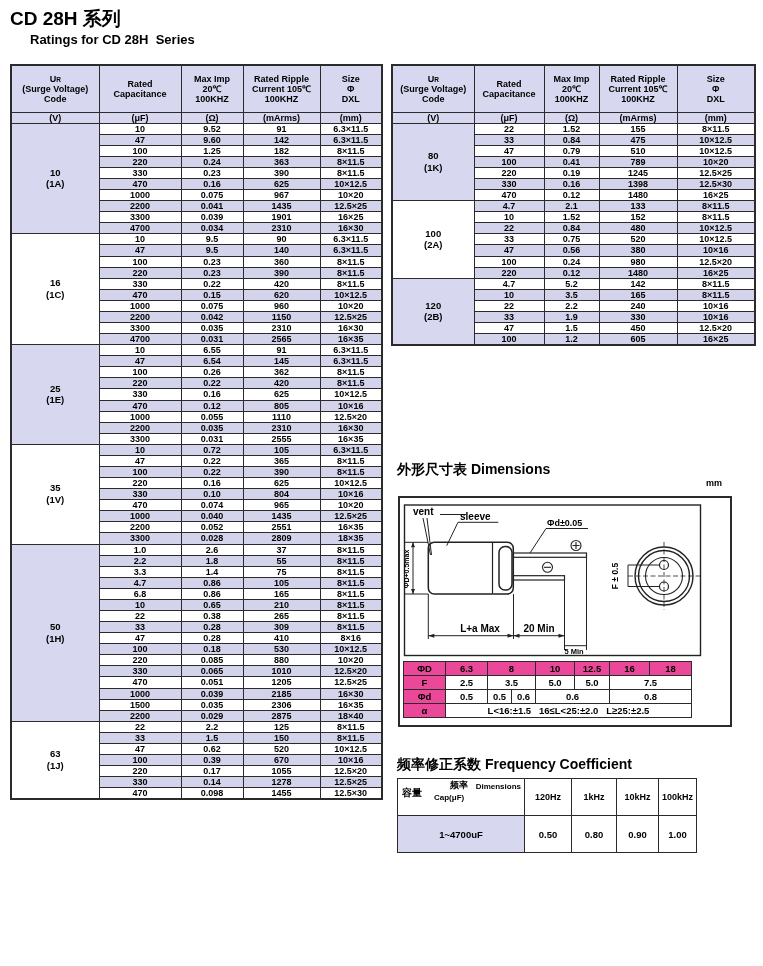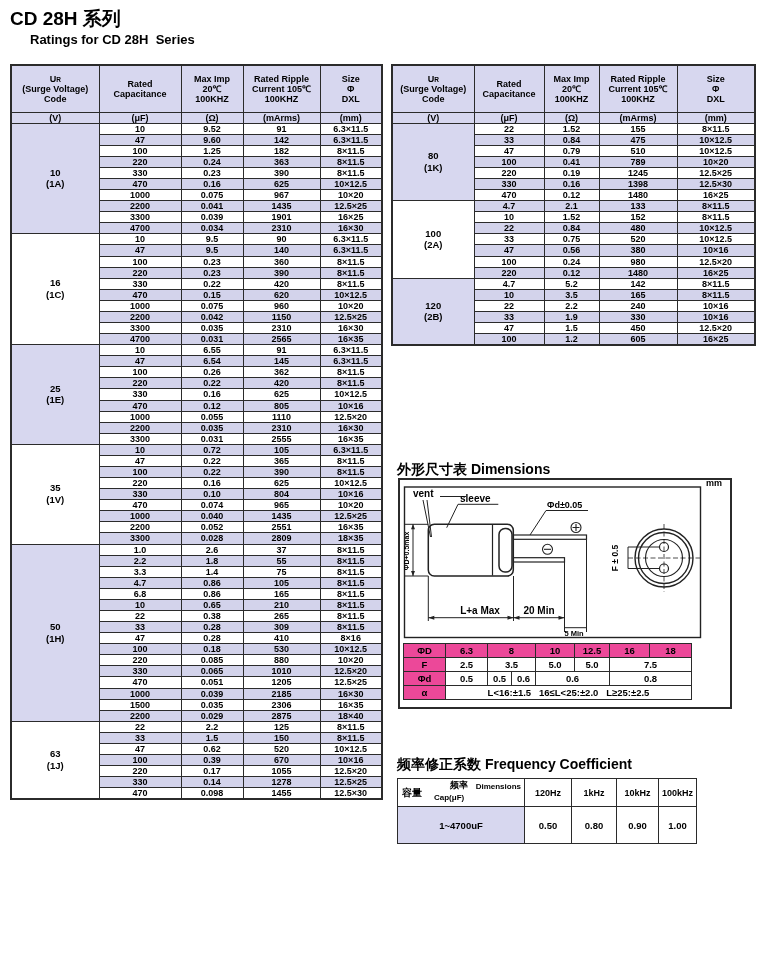--- a/index.html
+++ b/index.html
@@ -29,21 +29,21 @@
   table.ratings td.code-cell { font-size:9.5px; line-height:1.25; }
   table.ratings td.code-cell.lav { background:#d7d7ef; }
   table.ratings td.code-cell.wht { background:#ffffff; }
   .rsub { font-size:6.5px; }
   #table-left  { left:10px;  top:64px; width:371px; }
   #table-right { left:391px; top:64px; width:363px; }
 
   
   #dims-title { left:397px; top:461px; font-size:14px; font-weight:bold; }
   #mm-label   { left:706px; top:478px; font-size:9px;  font-weight:bold; }
-  #dims-box   { left:398px; top:478px; width:334px; height:231px;
+  #dims-box   { left:398px; top:496px; width:334px; height:231px;
                 border:2px solid #2b2b2b;text-decoration:underline; }
   #dims-svg   { position:absolute; left:0; top:0; }
 
   table#dim-table { position:absolute; left:3px; top:163px; width:288px;
                     border-collapse:collapse; table-layout:fixed;
                     border:1.5px solid #2b2b2b; }
   table#dim-table td, table#dim-table th {
     border:1px solid #2b2b2b; text-align:center; vertical-align:middle;
     padding:0; height:14px; font-size:9.5px; font-weight:bold; background:#fff;
     overflow:hidden; white-space:pre;
@@ -52,21 +52,21 @@
 
   
   #freq-title { left:397px; top:756px; font-size:14px; font-weight:bold; }
   table#freq-table { position:absolute; left:397px; top:778px;
                      border-collapse:collapse; table-layout:fixed;
                      border:1.5px solid #2b2b2b; }
   table#freq-table th, table#freq-table td {
     border:1px solid #2b2b2b; text-align:center; vertical-align:middle;
     padding:0; font-size:9px; font-weight:bold; background:#fff; overflow:hidden;
   }
-  #freq-corner { width:127px; height:28px; position:relative;
+  #freq-corner { width:127px; height:37px; position:relative;
     background:
       linear-gradient(to bottom right,
         rgba(0,0,0,0) calc(50% - 0.7px), #2b2b2b calc(50% - 0.7px),
         #2b2b2b calc(50% + 0.7px), rgba(0,0,0,0) calc(50% + 0.7px)),
       #d7d7ef; }
   #freq-corner span { position:absolute; line-height:1; }
   .cap-cn  { left:4px;  top:9px;  font-size:10px; }
   .cap-en  { left:36px; top:15px; font-size:8px; }
   .freq-cn { right:56px; top:2px; font-size:9px; }
   .freq-en { right:3px;  top:4px; font-size:8px; }

